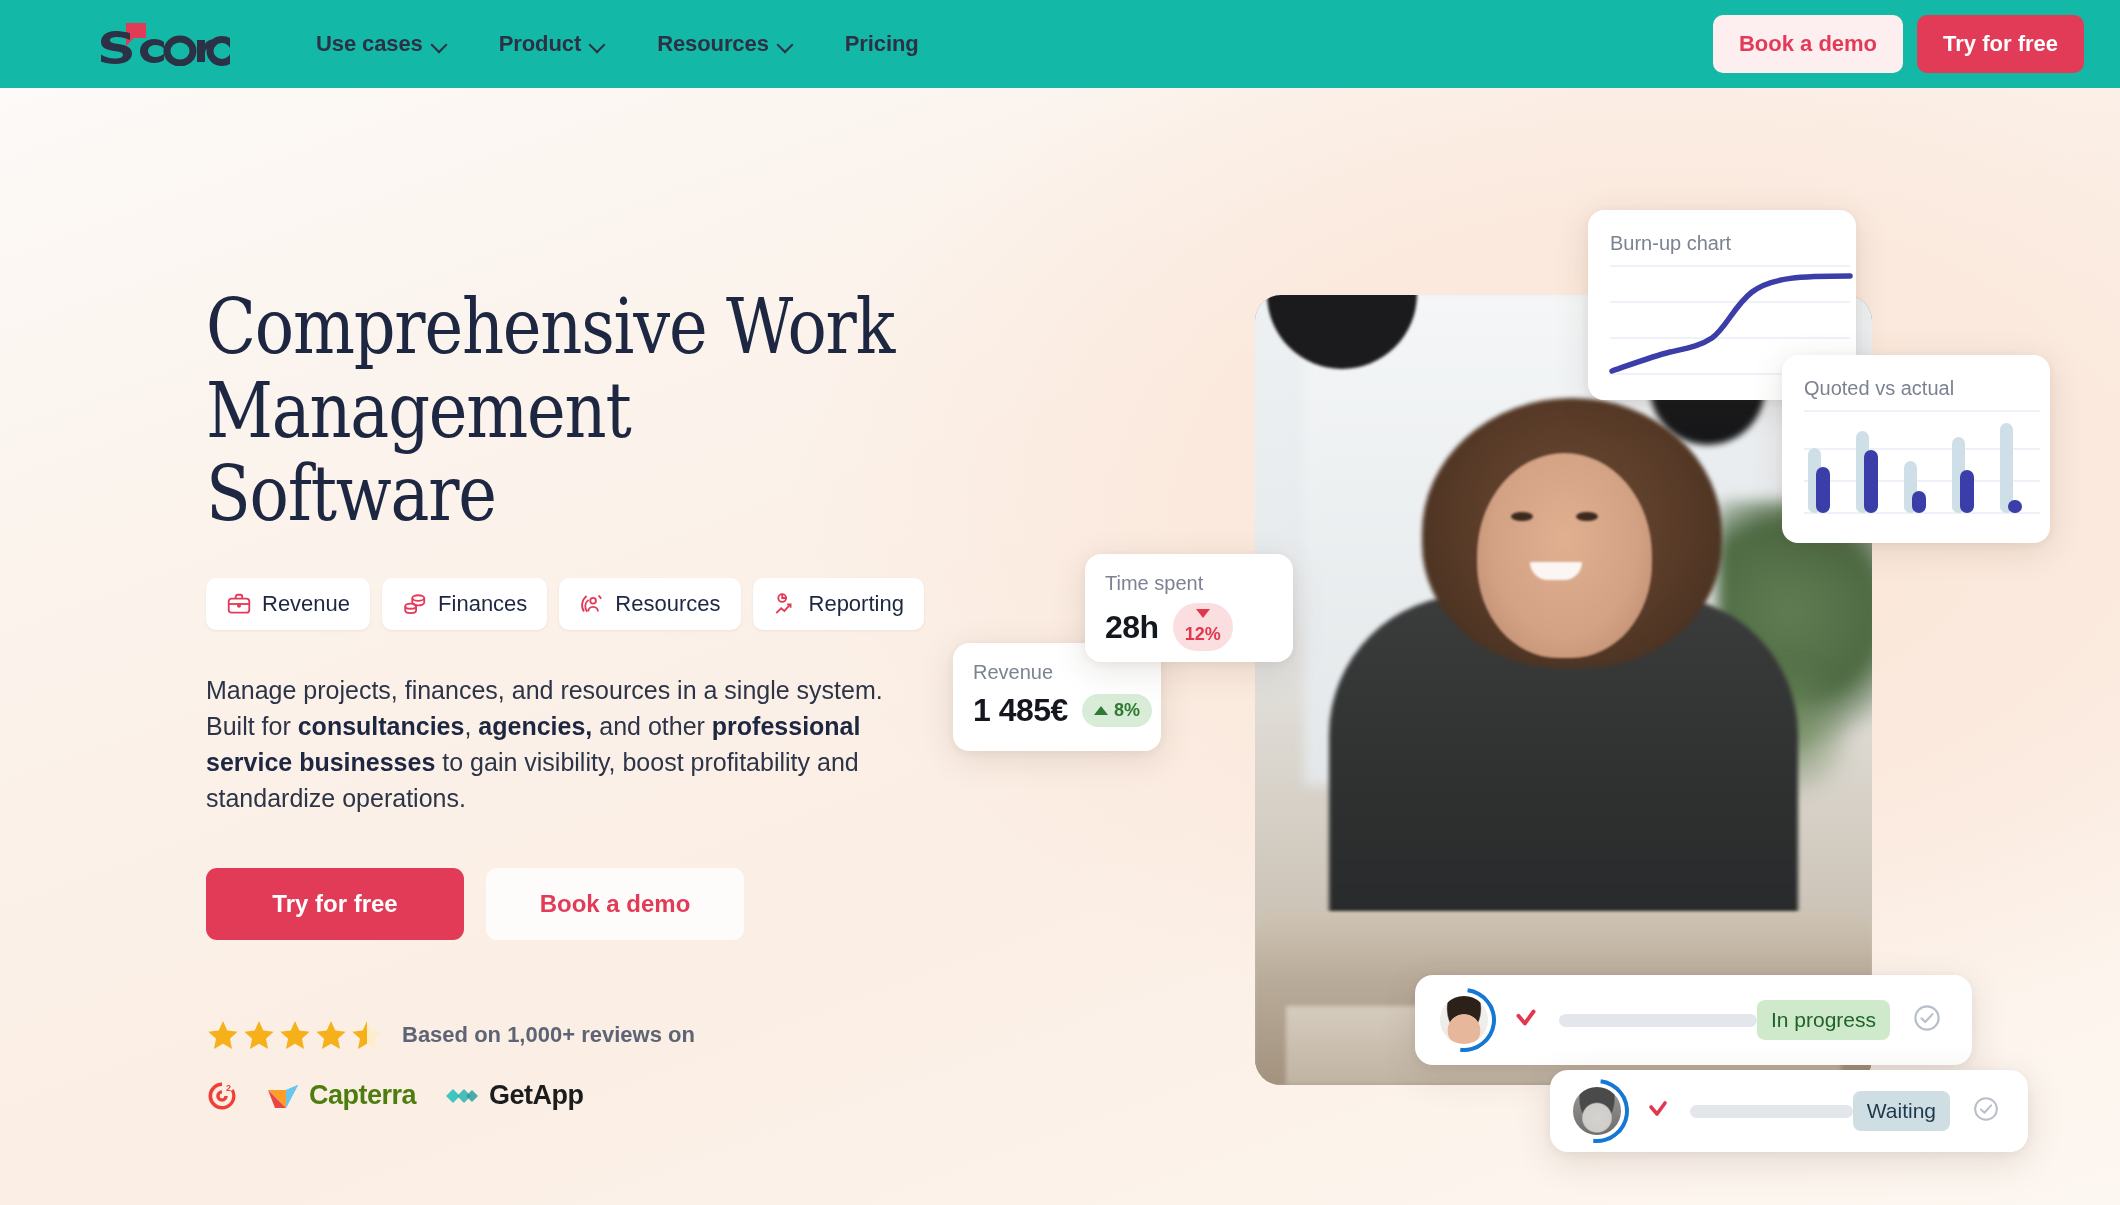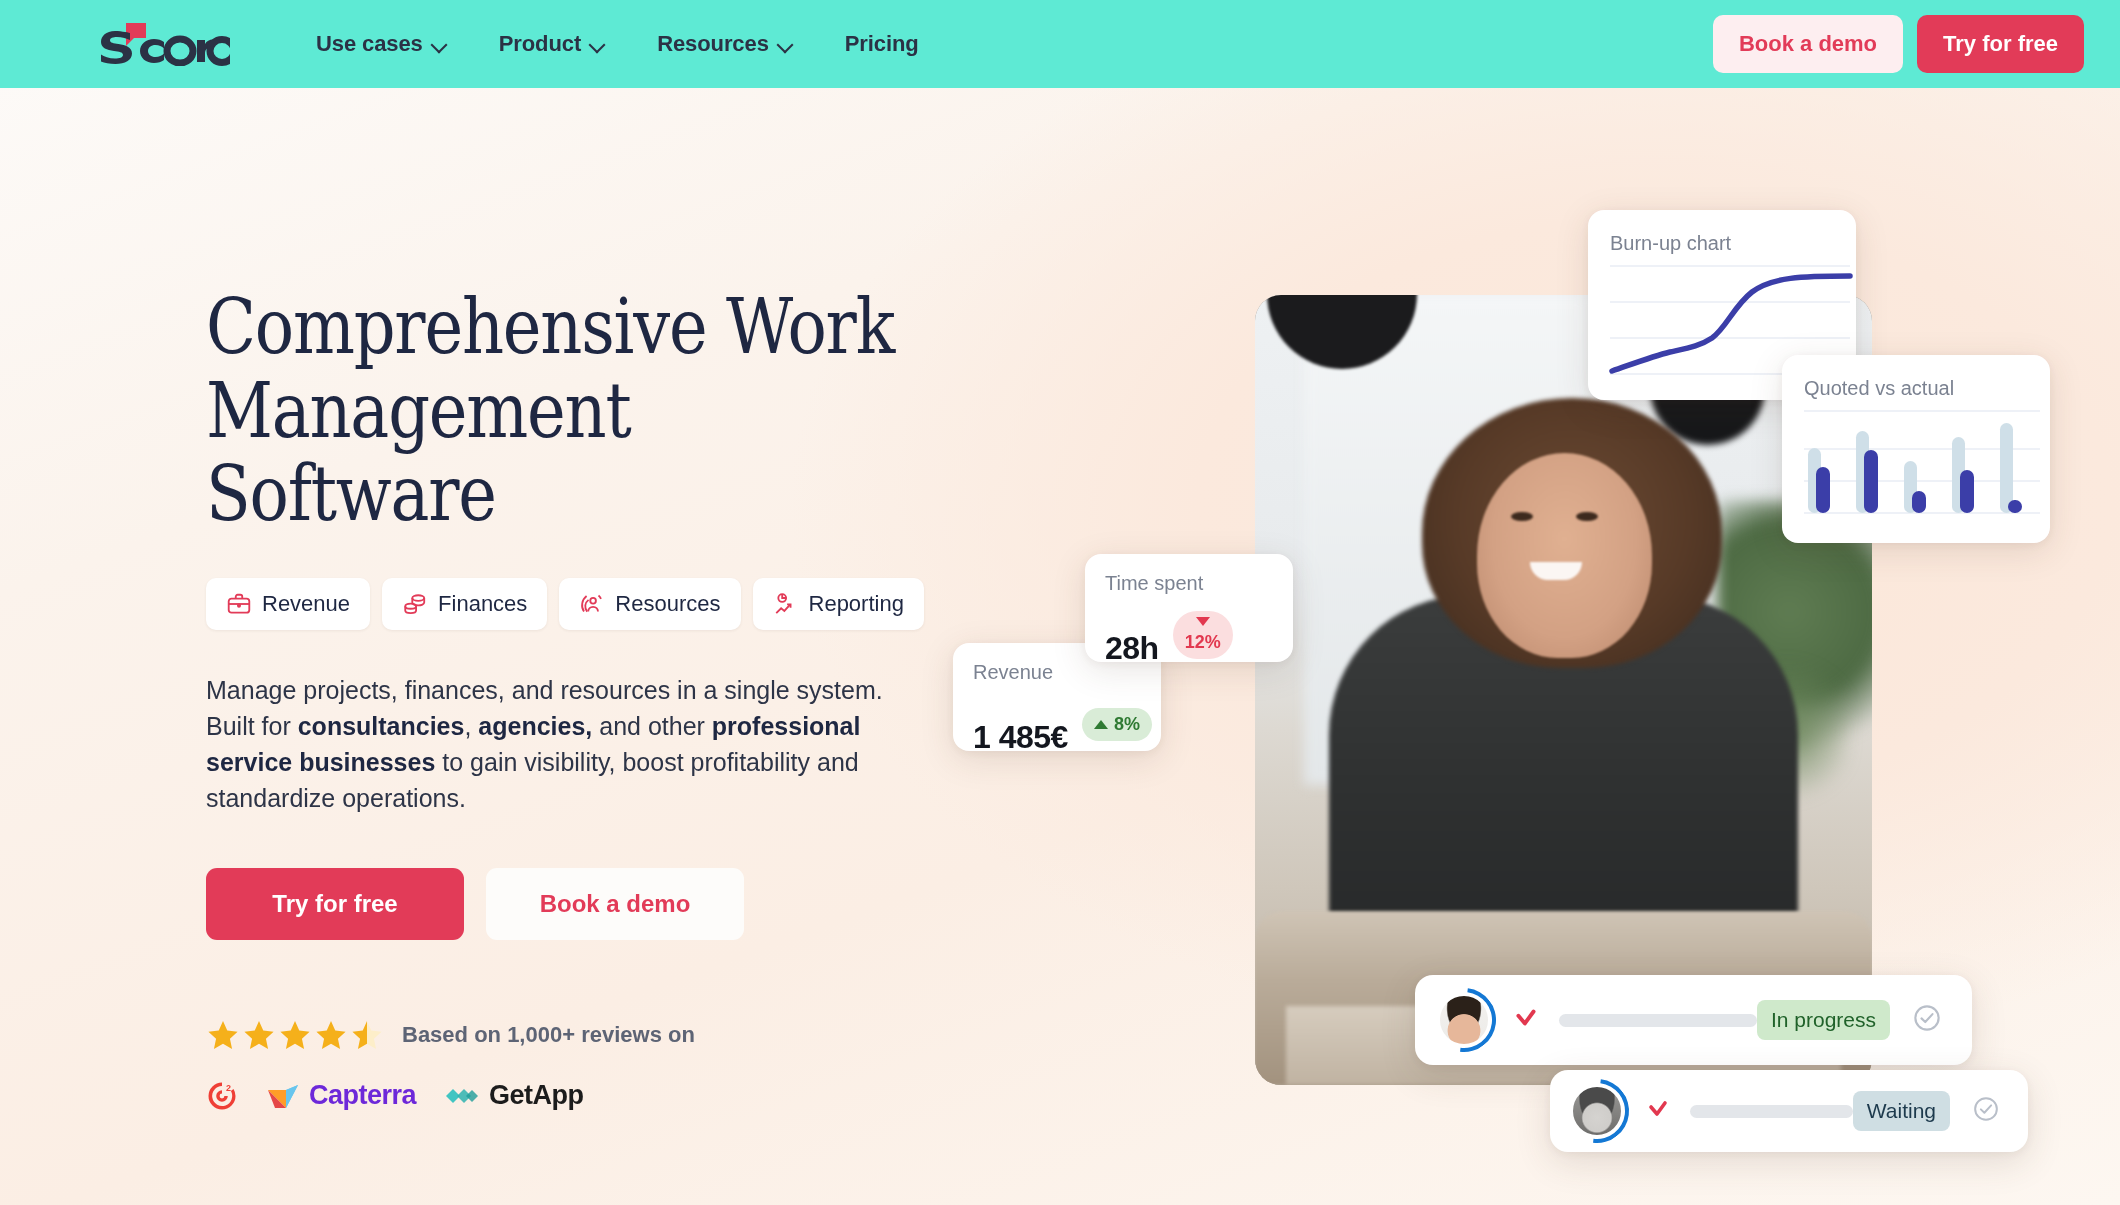--- a/index.html
+++ b/index.html
@@ -24,21 +24,21 @@
       radial-gradient(1200px 760px at 78% 42%, #fbe7d9 0%, #fbe9dd 38%, rgba(253,246,240,0) 72%),
       linear-gradient(160deg, #fdfbf9 0%, #fbf3ec 30%, #fbeee4 62%, #fdf7f1 100%);
   }
 
   
   .header {
     position: absolute;
     top: 0; left: 0;
     width: 2120px;
     height: 88px;
-    background: #5eead4;
+    background: #14b8a6;
     display: flex;
     align-items: center;
     z-index: 40;
   }
 
   .logo {
     position: absolute;
     left: 98px;
     top: 22px;
     width: 132px;
@@ -378,21 +378,20 @@
     display: flex;
     align-items: center;
     gap: 14px;
     margin-top: 8px;
   }
   .metric-value {
     font-size: 32px;
     font-weight: bold;
     color: #14171f;
     letter-spacing: -0.5px;
-    margin-top: 27px;
   }
   .badge-delta {
     display: flex;
     align-items: center;
     gap: 6px;
     border-radius: 999px;
     padding: 6px 12px;
     font-size: 18px;
     font-weight: bold;
   }
@@ -641,21 +640,21 @@
 
       <div class="logo-item">
         <svg width="34" height="30" viewBox="0 0 34 30">
           <polygon points="2,9 20,9 20,27" fill="#ff9d28"></polygon>
           <polygon points="20,9 32,4 20,27" fill="#68c5ed"></polygon>
           <polygon points="2,9 20,27 9,27" fill="#e54747"></polygon>
           <polygon points="20,9 20,27 32,4" fill="#044d80" opacity="0.0"></polygon>
           <polygon points="20,27 20,9 32,4" fill="#68c5ed"></polygon>
           <polygon points="2,9 20,9 20,27 9,27" fill="none"></polygon>
         </svg>
-        <span class="logo-word" style="color:#6d28d9;">Capterra</span>
+        <span class="logo-word" style="color:#4d7c0f;">Capterra</span>
       </div>
 
       <div class="logo-item">
         <svg width="36" height="24" viewBox="0 0 36 24">
           <polygon points="2,12 9,5 16,12 9,19" fill="#41c5c2"></polygon>
           <polygon points="13,12 20,5 27,12 20,19" fill="#2fb3b0" opacity="0.85"></polygon>
           <polygon points="22,12 28,6 34,12 28,18" fill="#1f9c9a" opacity="0.8"></polygon>
         </svg>
         <span class="logo-word" style="color:#1c1c1c;">GetApp</span>
       </div>

